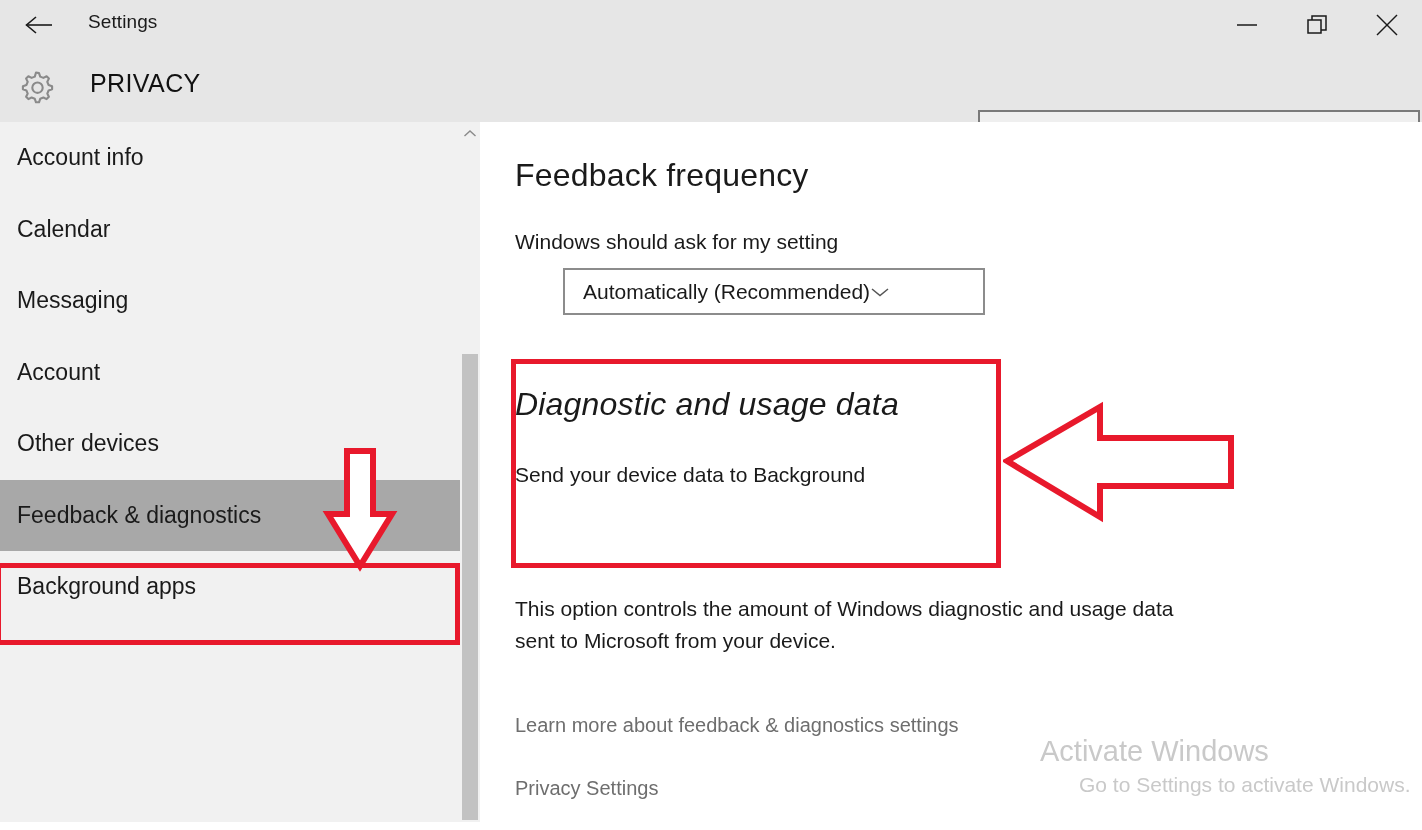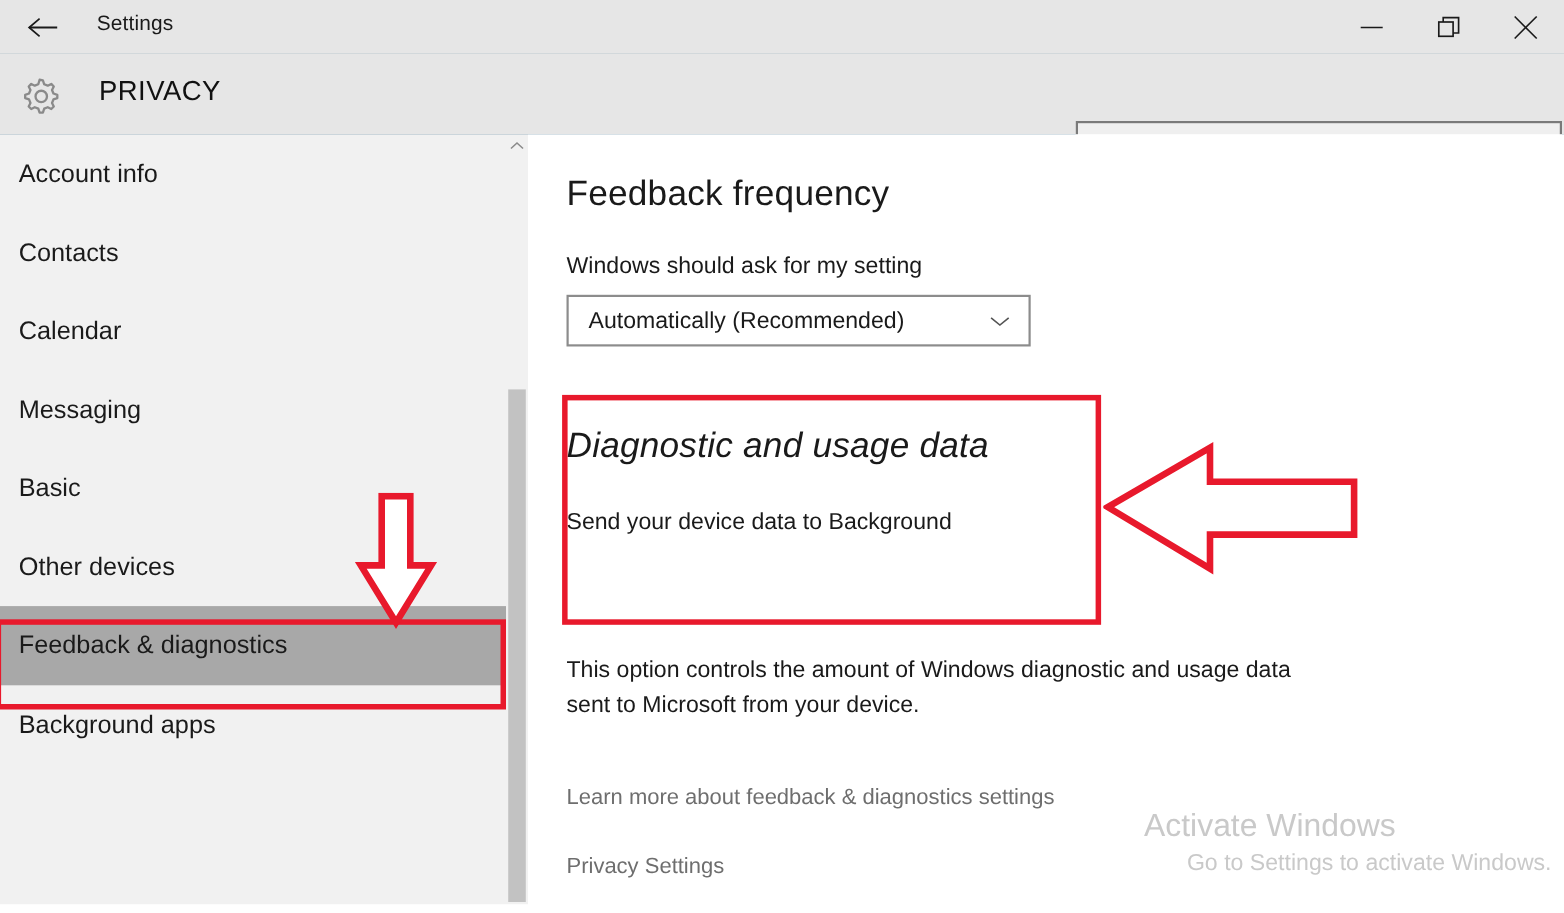--- a/index.html
+++ b/index.html
@@ -11,21 +11,21 @@
     height: 830px;
     font-family: "Liberation Sans", sans-serif;
     background: #ffffff;
     overflow: hidden;
     -webkit-font-smoothing: antialiased;
   }
   .app {
     position: relative;
     width: 1422px;
     height: 597px;
-    background: #0c4a6e;
+    background: #a21caf;
   }
 
   
   .titlebar {
     position: absolute;
     left: 0; top: 0;
     width: 1422px; height: 49px;
     background: #e6e6e6;
   }
   .back-btn {
@@ -167,21 +167,21 @@
     font-size: 21px;
     color: #1a1a1a;
   }
   .combo {
     position: absolute;
     box-sizing: border-box;
     background: #ffffff;
     border: 2px solid #8c8c8c;
     display: flex;
     align-items: center;
-    justify-content: space-between;
+    margin-left: 48px;
   }
   .combo-value {
     font-size: 21px;
     color: #1a1a1a;
     padding-left: 18px;
   }
   .combo-chev {
     padding-right: 16px;
     display: flex; align-items: center;
   }
@@ -335,30 +335,27 @@
       </div>
     </div>
   </div>
 
   <div class="sidebar">
     <div class="nav-list">
       <div class="nav-item">
         <span>Account info</span>
       </div>
       <div class="nav-item">
-        <span>Contacts</span>
-      </div>
-      <div class="nav-item">
         <span>Calendar</span>
       </div>
       <div class="nav-item">
         <span>Messaging</span>
       </div>
       <div class="nav-item">
-        <span>Basic</span>
+        <span>Account</span>
       </div>
       <div class="nav-item">
         <span>Other devices</span>
       </div>
       <div class="nav-item selected">
         <span>Feedback &amp; diagnostics</span>
       </div>
       <div class="nav-item">
         <span>Background apps</span>
       </div>

